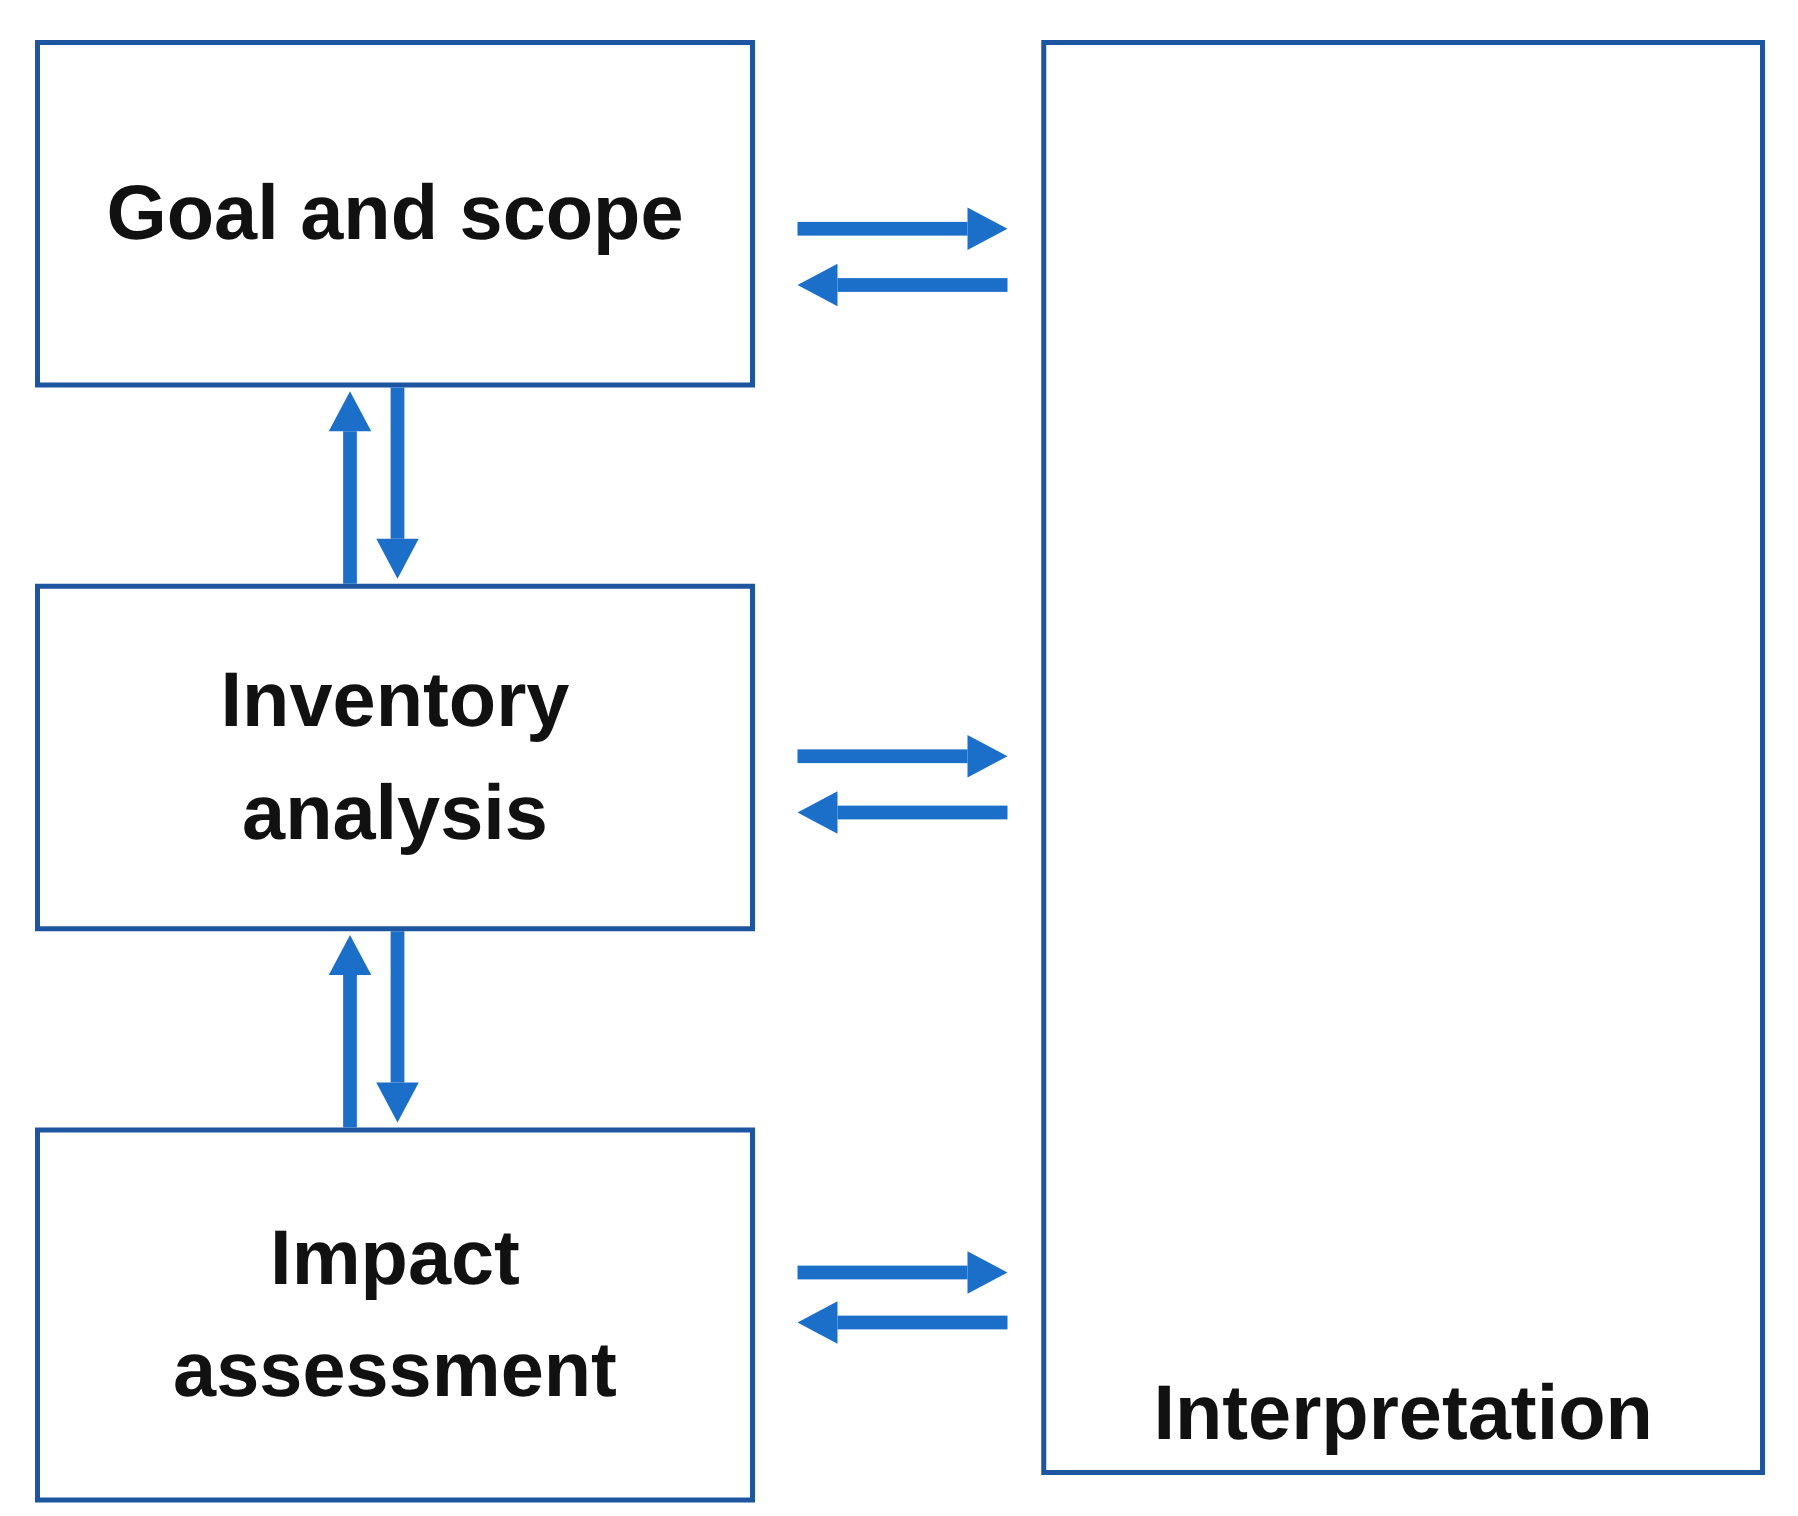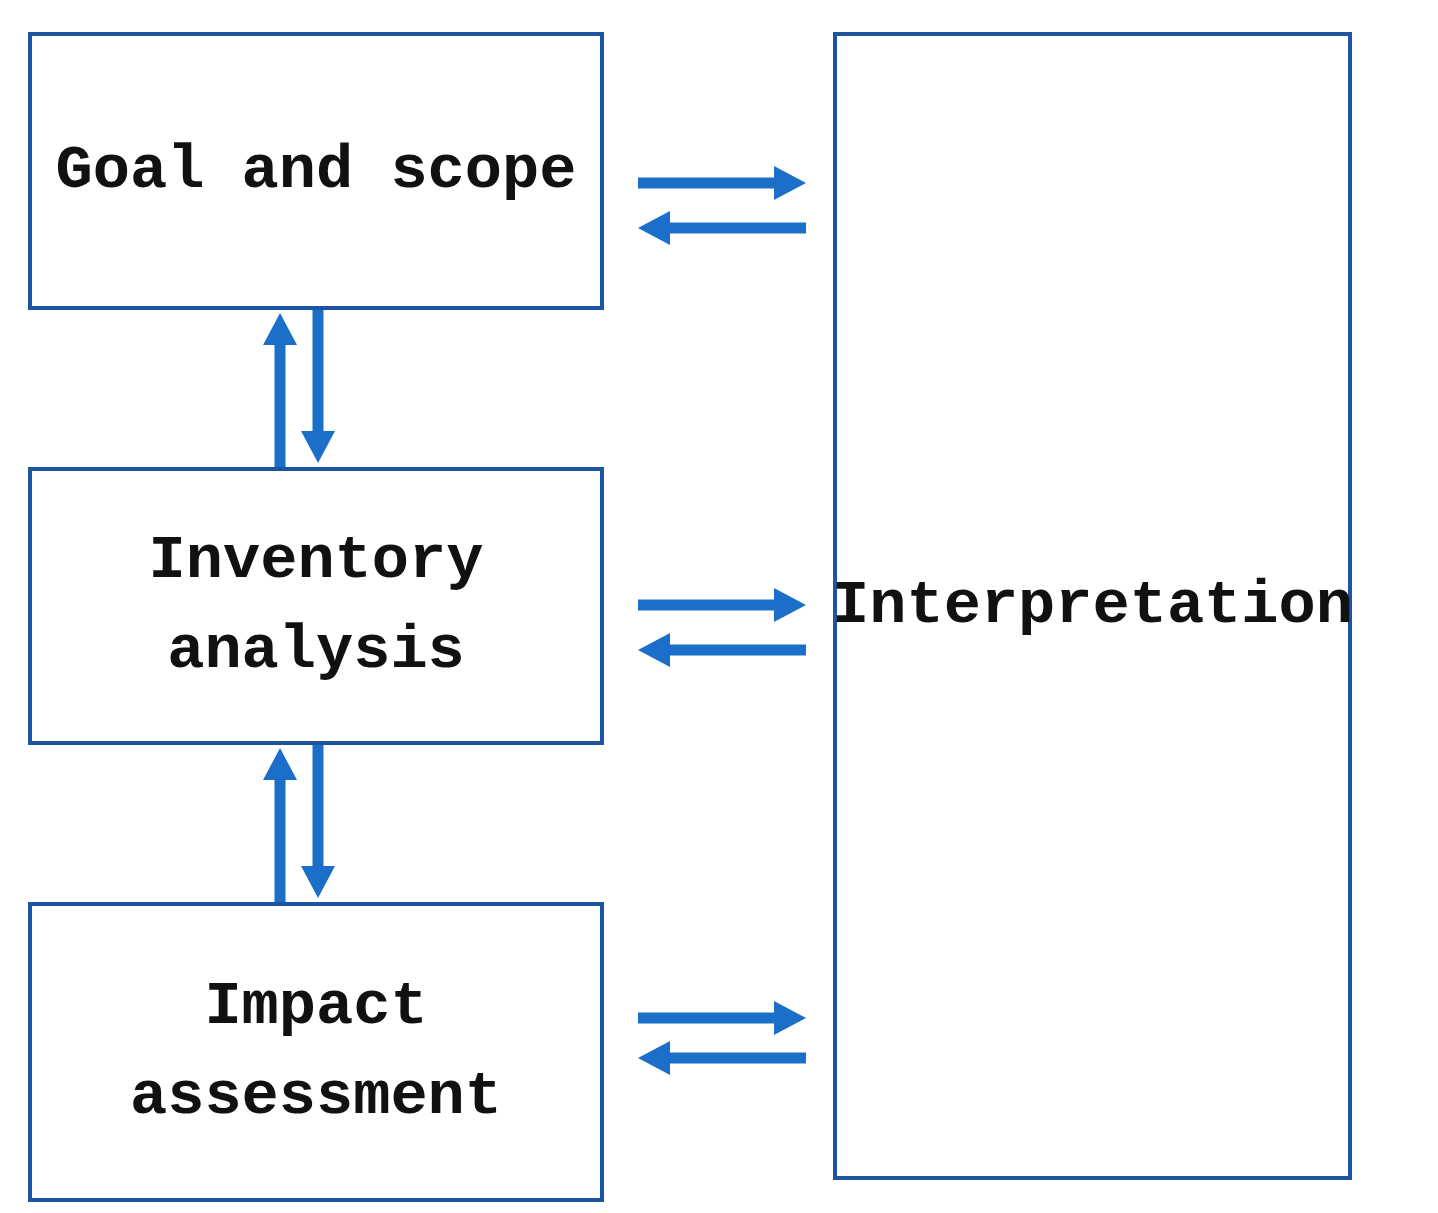--- a/index.html
+++ b/index.html
@@ -5,21 +5,21 @@
   html, body {
     margin: 0;
     padding: 0;
     background: #ffffff;
   }
   #canvas {
     position: relative;
     width: 1438px;
     height: 1213px;
     background: var(--background, #ffffff);
-    font-family: Liberation Mono, monospace;
+    font-family: Liberation Sans, sans-serif;
     overflow: hidden;
   }
   .node {
     position: absolute;
     box-sizing: border-box;
     border: 4px solid var(--box-border, #1E55A0);
     background: #ffffff;
     display: flex;
     flex-direction: column;
     align-items: center;
@@ -29,21 +29,21 @@
   .node .label-line {
     font-weight: bold;
     font-size: 62px;
     line-height: 1.45;
     color: var(--text, #111111);
     white-space: nowrap;
   }
   #box-goal       { left: 28px;  top: 32px;  width: 576px; height: 278px; }
   #box-inventory  { left: 28px;  top: 467px; width: 576px; height: 278px; align-items: center; }
   #box-impact     { left: 28px;  top: 902px; width: 576px; height: 300px; }
-  #box-interp     { left: 833px; top: 32px;  width: 519px; height: 1148px; }
+  #box-interp     { left: 833px; top: 32px;  width: 579px; height: 1148px; justify-content: flex-end; }
 
   #arrow-layer {
     position: absolute;
     left: 0;
     top: 0;
     width: 1438px;
     height: 1213px;
     pointer-events: none;
   }
   #arrow-layer .arrow { fill: var(--arrow, #1B6FC9); }

